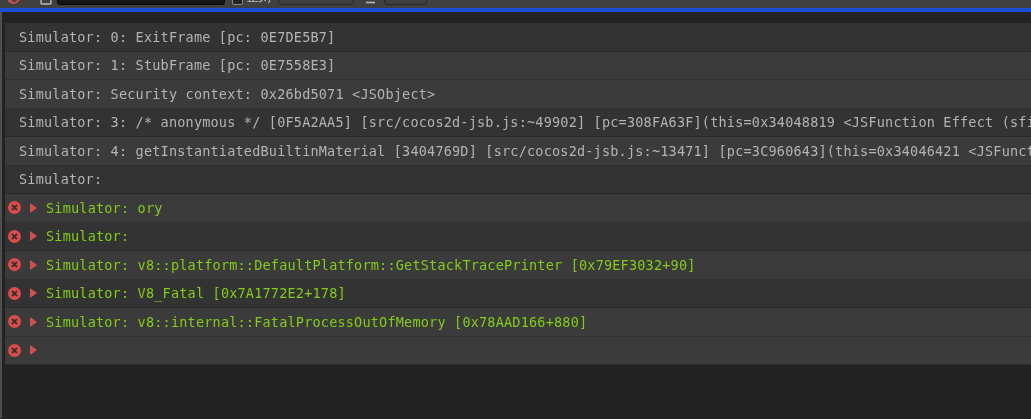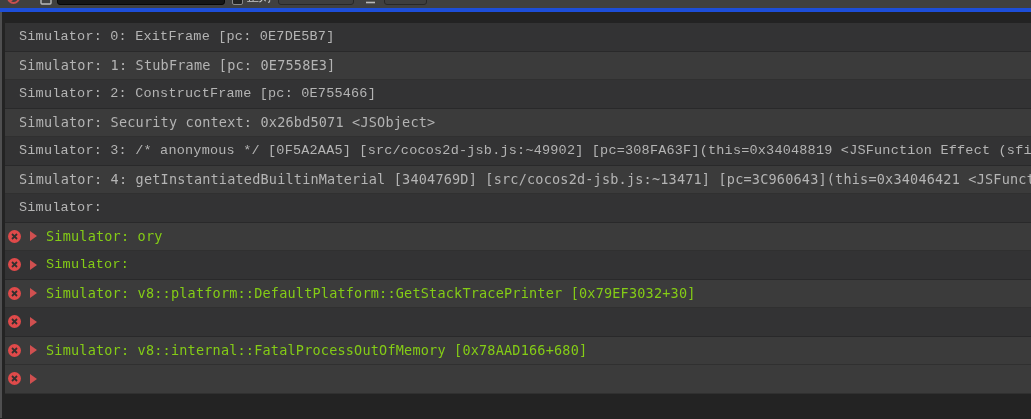--- a/index.html
+++ b/index.html
@@ -61,21 +61,21 @@
     height: 28.5px;
     display: flex;
     align-items: center;
     white-space: pre;
     overflow: hidden;
     font-family: "DejaVu Sans Mono", "Liberation Mono", monospace;
     font-size: 13.5px;
     letter-spacing: 0.2px;
     border-bottom: 1px solid rgba(0,0,0,0.18);
   }
-  .row.even { background: #333334; font-family: Liberation Mono, monospace; }
+  .row.even { background: #333334; }
   .row.odd  { background: #3b3b3b; }
   .row .txt { color: #b4b4b4; }
   .row.error .txt { color: #84cc16; }
   .row .txt.plain { padding-left: 14px; }
   .err-badge { width: 13px; height: 13px; margin-left: 3px; flex: 0 0 auto; }
   .expand-arrow {
     width: 0; height: 0; flex: 0 0 auto;
     border-left: 7px solid #d05050;
     border-top: 5px solid transparent;
     border-bottom: 5px solid transparent;
@@ -114,50 +114,49 @@
     </div>
     <div class="dd dd-size">
       <span>14</span>
       <span class="caret">▼</span>
     </div>
   </div>
 
   <div class="log-area">
       <div class="row log even"><span class="txt plain">Simulator: 0: ExitFrame [pc: 0E7DE5B7]</span></div>
       <div class="row log odd"><span class="txt plain">Simulator: 1: StubFrame [pc: 0E7558E3]</span></div>
-      <div class="row log even"><span class="txt plain">Simulator: 2: ConstructFrame [pc: 0E755466]</span></div>
       <div class="row log odd"><span class="txt plain">Simulator: Security context: 0x26bd5071 &lt;JSObject&gt;</span></div>
       <div class="row log even"><span class="txt plain">Simulator: 3: /* anonymous */ [0F5A2AA5] [src/cocos2d-jsb.js:~49902] [pc=308FA63F](this=0x34048819 &lt;JSFunction Effect (sfi = 29</span></div>
       <div class="row log odd"><span class="txt plain">Simulator: 4: getInstantiatedBuiltinMaterial [3404769D] [src/cocos2d-jsb.js:~13471] [pc=3C960643](this=0x34046421 &lt;JSFunction c</span></div>
       <div class="row log even"><span class="txt plain">Simulator:</span></div>
       <div class="row error odd"><span class="err-badge"><svg width="13" height="13" viewBox="0 0 13 13">
             <circle cx="6.5" cy="6.5" r="6.5" fill="#e04a4a"></circle>
             <line x1="4" y1="4" x2="9" y2="9" stroke="#33302f" stroke-width="1.8"></line>
             <line x1="9" y1="4" x2="4" y2="9" stroke="#33302f" stroke-width="1.8"></line>
           </svg></span><span class="expand-arrow"></span><span class="txt">Simulator: ory</span></div>
       <div class="row error even"><span class="err-badge"><svg width="13" height="13" viewBox="0 0 13 13">
             <circle cx="6.5" cy="6.5" r="6.5" fill="#e04a4a"></circle>
             <line x1="4" y1="4" x2="9" y2="9" stroke="#33302f" stroke-width="1.8"></line>
             <line x1="9" y1="4" x2="4" y2="9" stroke="#33302f" stroke-width="1.8"></line>
           </svg></span><span class="expand-arrow"></span><span class="txt">Simulator:</span></div>
       <div class="row error odd"><span class="err-badge"><svg width="13" height="13" viewBox="0 0 13 13">
             <circle cx="6.5" cy="6.5" r="6.5" fill="#e04a4a"></circle>
             <line x1="4" y1="4" x2="9" y2="9" stroke="#33302f" stroke-width="1.8"></line>
             <line x1="9" y1="4" x2="4" y2="9" stroke="#33302f" stroke-width="1.8"></line>
-          </svg></span><span class="expand-arrow"></span><span class="txt">Simulator: v8::platform::DefaultPlatform::GetStackTracePrinter [0x79EF3032+30]</span></div>
+          </svg></span><span class="expand-arrow"></span><span class="txt">Simulator: v8::platform::DefaultPlatform::GetStackTracePrinter [0x79EF3032+90]</span></div>
       <div class="row error even"><span class="err-badge"><svg width="13" height="13" viewBox="0 0 13 13">
             <circle cx="6.5" cy="6.5" r="6.5" fill="#e04a4a"></circle>
             <line x1="4" y1="4" x2="9" y2="9" stroke="#33302f" stroke-width="1.8"></line>
             <line x1="9" y1="4" x2="4" y2="9" stroke="#33302f" stroke-width="1.8"></line>
-          </svg></span><span class="expand-arrow"></span></div>
+          </svg></span><span class="expand-arrow"></span><span class="txt">Simulator: V8_Fatal [0x7A1772E2+178]</span></div>
       <div class="row error odd"><span class="err-badge"><svg width="13" height="13" viewBox="0 0 13 13">
             <circle cx="6.5" cy="6.5" r="6.5" fill="#e04a4a"></circle>
             <line x1="4" y1="4" x2="9" y2="9" stroke="#33302f" stroke-width="1.8"></line>
             <line x1="9" y1="4" x2="4" y2="9" stroke="#33302f" stroke-width="1.8"></line>
-          </svg></span><span class="expand-arrow"></span><span class="txt">Simulator: v8::internal::FatalProcessOutOfMemory [0x78AAD166+680]</span></div>
+          </svg></span><span class="expand-arrow"></span><span class="txt">Simulator: v8::internal::FatalProcessOutOfMemory [0x78AAD166+880]</span></div>
       <div class="row error odd"><span class="err-badge"><svg width="13" height="13" viewBox="0 0 13 13">
             <circle cx="6.5" cy="6.5" r="6.5" fill="#e04a4a"></circle>
             <line x1="4" y1="4" x2="9" y2="9" stroke="#33302f" stroke-width="1.8"></line>
             <line x1="9" y1="4" x2="4" y2="9" stroke="#33302f" stroke-width="1.8"></line>
           </svg></span><span class="expand-arrow"></span></div>
     </div>
 
 </div>
 
 </body></html>

